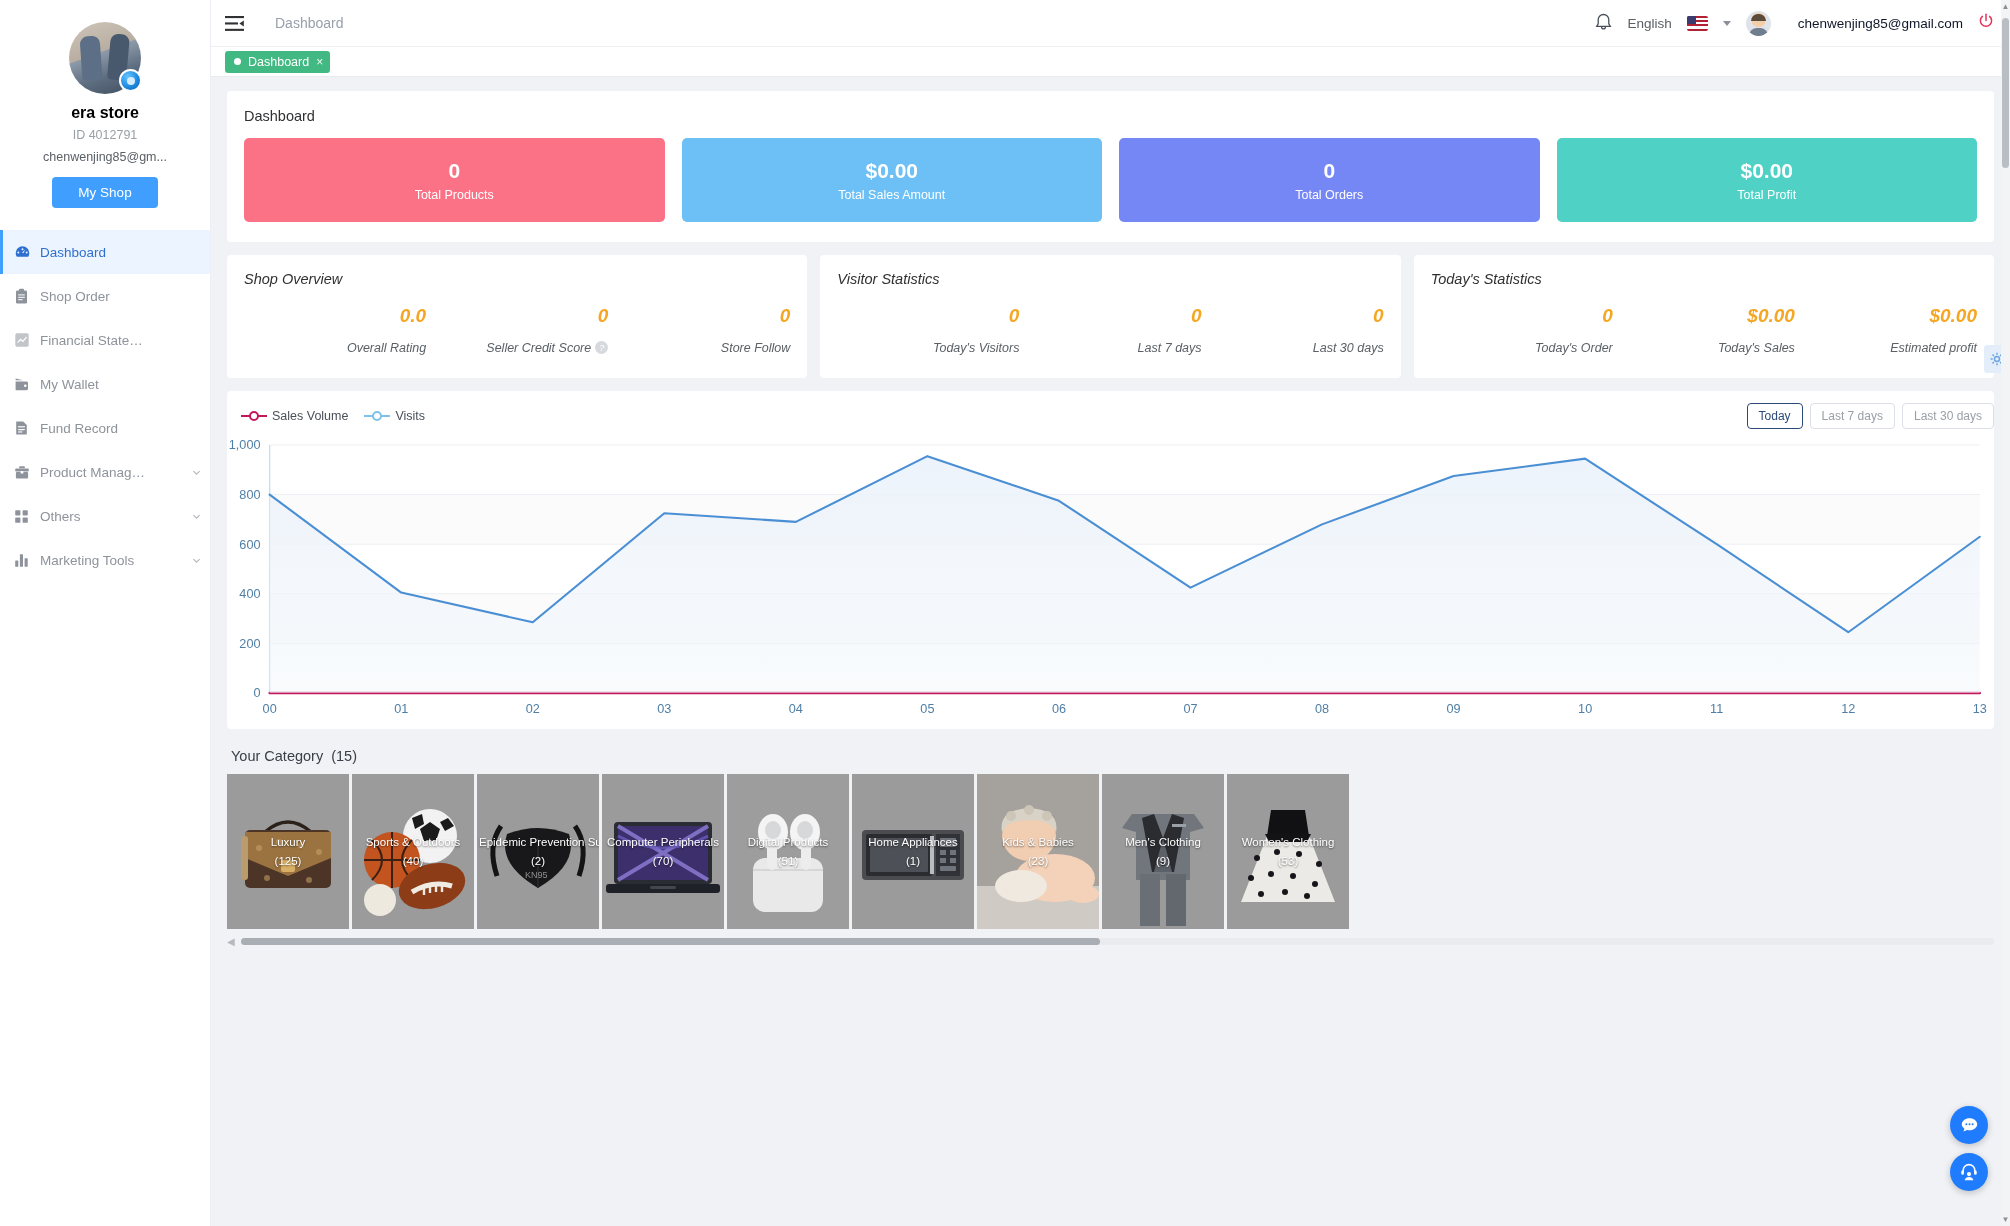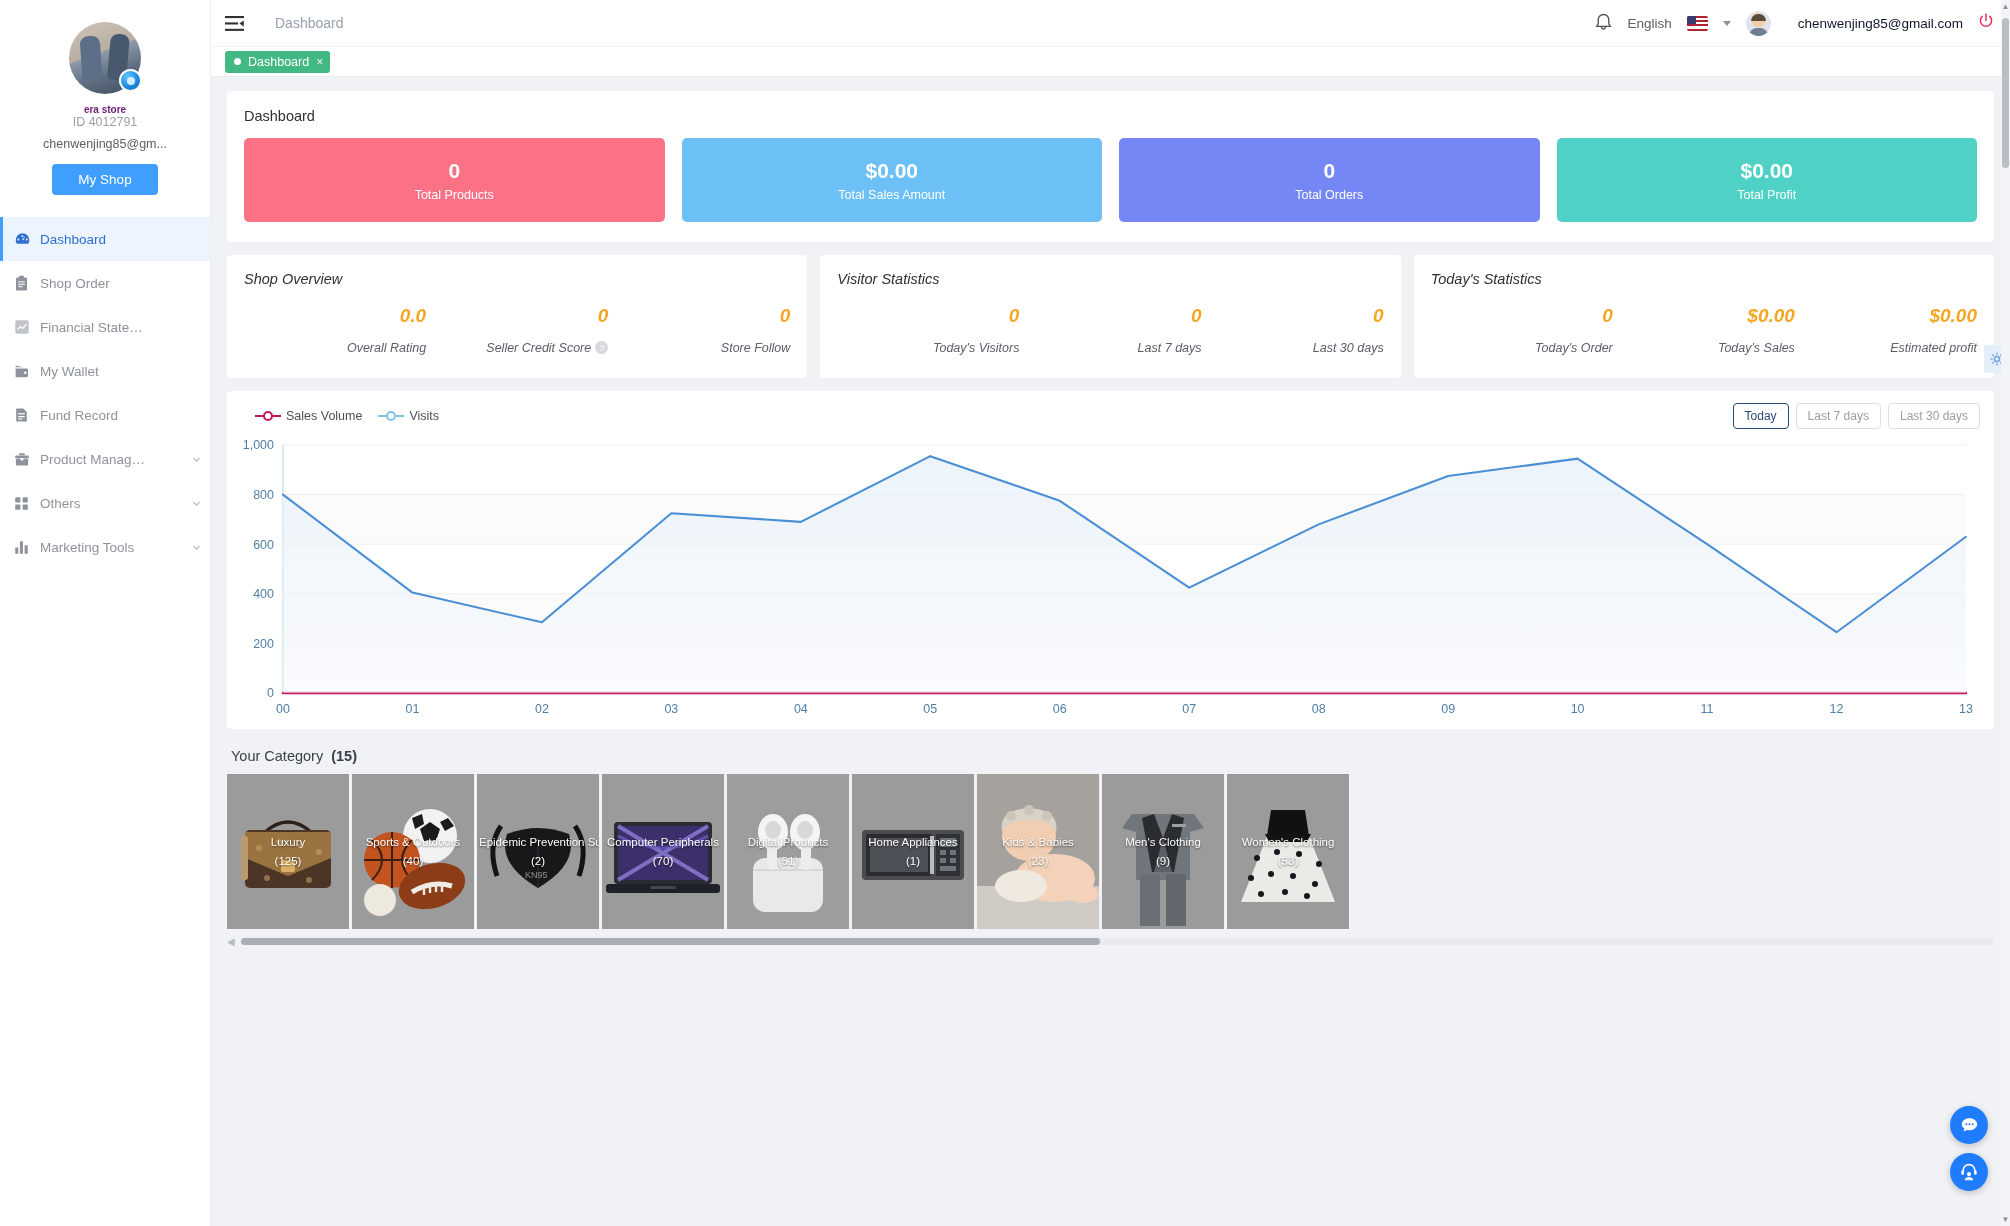--- a/index.html
+++ b/index.html
@@ -30,21 +30,21 @@
   .avatar-img::after {
     content:""; position:absolute; right:13px; top:12px; width:19px; height:46px;
     background:#48596e; border-radius:8px 8px 4px 4px; transform:rotate(5deg);
   }
   .verify-badge {
     position:absolute; right:-1px; bottom:2px; width:23px; height:23px; border-radius:50%;
     background:radial-gradient(circle at 35% 30%, #63c4ff 0%, #1f8ae0 55%, #0a62b0 100%);
     border:2px solid #fff; display:flex; align-items:center; justify-content:center;
   }
   .verify-badge::after{ content:""; width:8px; height:8px; border-radius:50%; background:#d4ecff;}
-  .shop-name { font-size:10px; font-weight:bold; color:#701a75; margin-bottom:0; }
+  .shop-name { font-size:16px; font-weight:bold; color:#000000; margin-bottom:6px; }
   .shop-id { font-size:12.5px; color:#9aa0a6; margin-bottom:8px; }
   .shop-email { font-size:12.5px; color:#5a6066; margin-bottom:13px; }
   .my-shop-btn {
     display:inline-block; background:#409eff; color:#fff; border:none;
     border-radius:4px; padding:8px 26px; font-size:13.5px; cursor:pointer;
     font-family:"Liberation Sans",sans-serif;
   }
 
   .nav { margin-top: 6px; }
   .nav-item {
@@ -118,40 +118,40 @@
   .stat-items { display:flex; }
   .stat-item { flex:1; text-align:right; }
   .stat-num { font-size:19px; font-weight:bold; color:#f5a623; line-height:1.3; }
   .stat-lab { font-size:12.5px; color:#5a6066; margin-top:12px; display:inline-flex; align-items:center; gap:4px;}
   .q-mark {
     width:13px;height:13px;border-radius:50%;background:#d6d9de;color:#fff;
     font-size:9px;display:inline-flex;align-items:center;justify-content:center; cursor:pointer;
   }
 
   
-  .chart-card { padding:12px 14px 6px; margin-bottom:13px; position:relative; }
+  .chart-card { padding:12px 0 6px; margin-bottom:13px; position:relative; }
   .chart-head { display:flex; align-items:flex-start; }
   .legend { display:flex; gap:16px; padding-left:14px; padding-top:6px; }
   .leg { display:flex; align-items:center; gap:5px; font-size:12.5px; color:#4a5059; cursor:pointer;}
   .leg-mark { width:26px; height:10px; position:relative; }
   .leg-mark::before{content:"";position:absolute;left:0;top:4px;width:26px;height:2px;}
   .leg-mark::after{content:"";position:absolute;left:8px;top:0;width:10px;height:10px;border-radius:50%;background:#fff;border:2px solid;box-sizing:border-box;}
   .leg-sales .leg-mark::before{background:#c2185b;} .leg-sales .leg-mark::after{border-color:#c2185b;}
   .leg-visits .leg-mark::before{background:#7ec2e8;} .leg-visits .leg-mark::after{border-color:#7ec2e8;}
   .range-btns { margin-left:auto; display:flex; gap:7px; }
   .rbtn {
     font-size:12px; padding:5px 11px; border-radius:4px; border:1px solid #dcdfe6;
     background:#fff; color:#9aa0a6; cursor:pointer; font-family:"Liberation Sans",sans-serif;
   }
   .rbtn.on { color:#2b4a77; border-color:#2b4a77; }
   .chart-svg-wrap { width:100%; height:290px; margin-top:4px; }
 
   
   .cat-head { font-size:14.5px; color:#3a4049; padding:6px 4px 10px 4px; }
-  .cat-head .cnt { margin-left:8px;font-weight:bold; }
+  .cat-head .cnt { margin-left:8px; }
   .cat-strip-wrap { position:relative; }
   .cat-strip { display:flex; gap:3px; overflow:hidden; }
   .cat-tile {
     width:122px; height:155px; flex-shrink:0; position:relative; overflow:hidden;
     background:#9a9a9a; cursor:pointer;
   }
   .cat-tile .photo { position:absolute; inset:0; }
   .cat-cap {
     position:absolute; left:0; right:0; top:50%; transform:translateY(-50%);
     text-align:center; color:#fff; font-size:11.5px; line-height:1.6;

